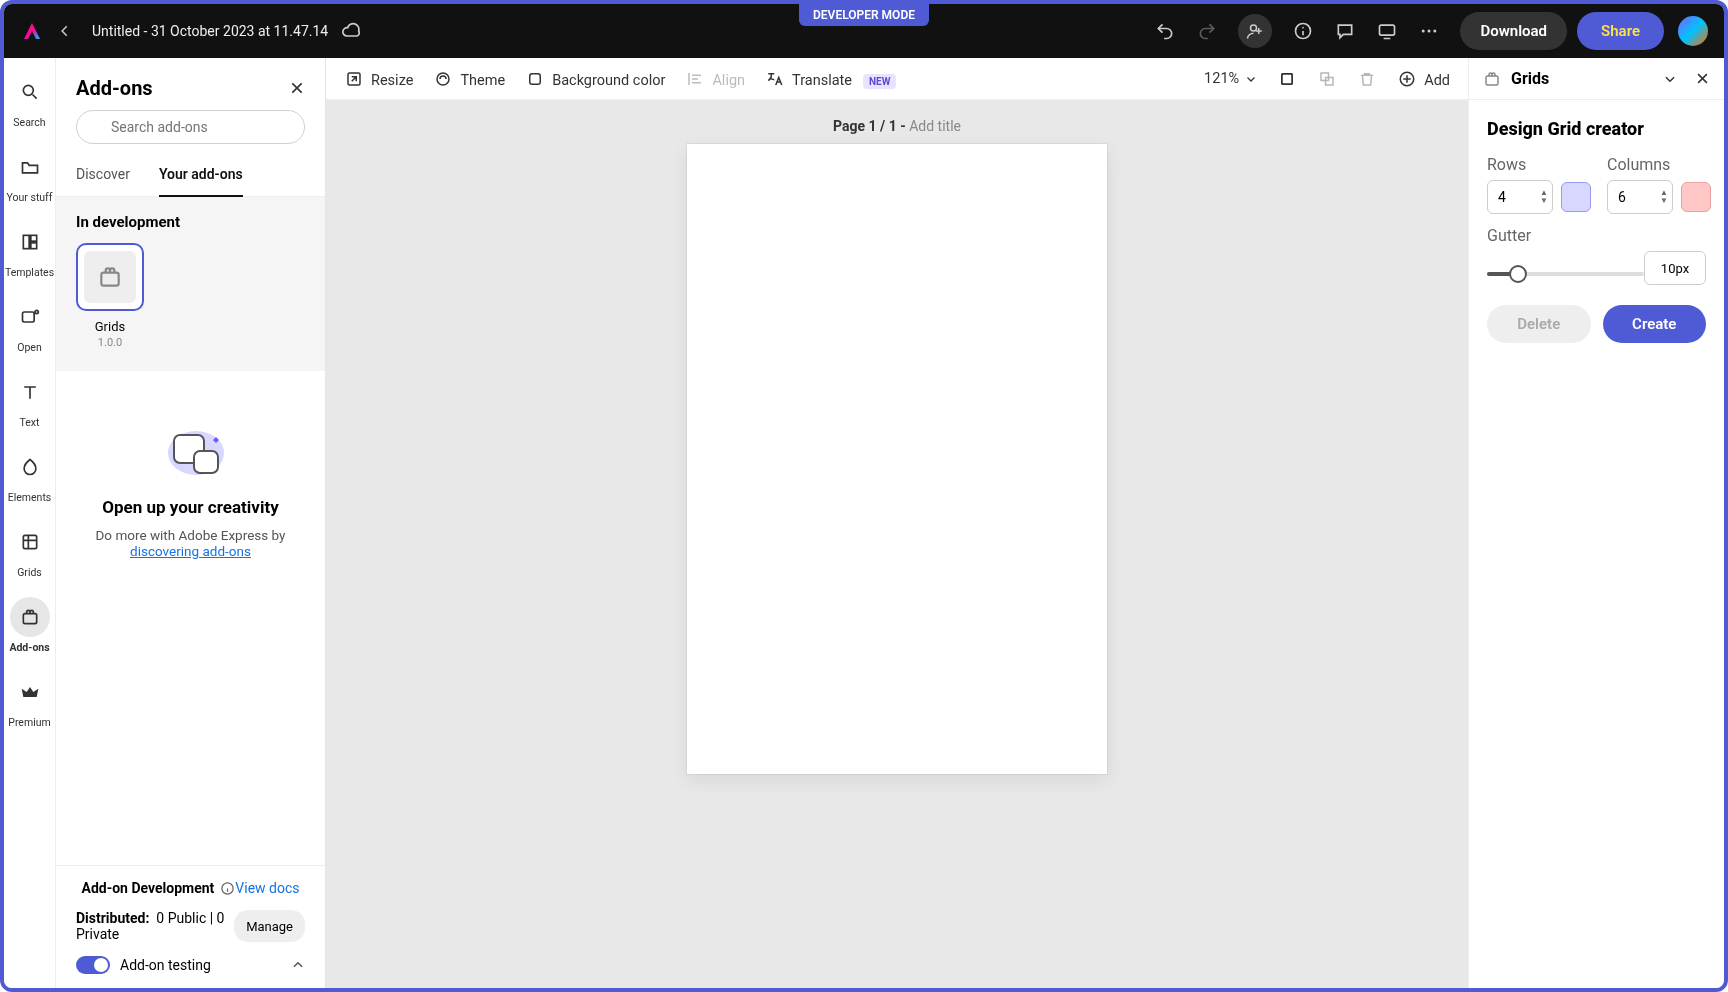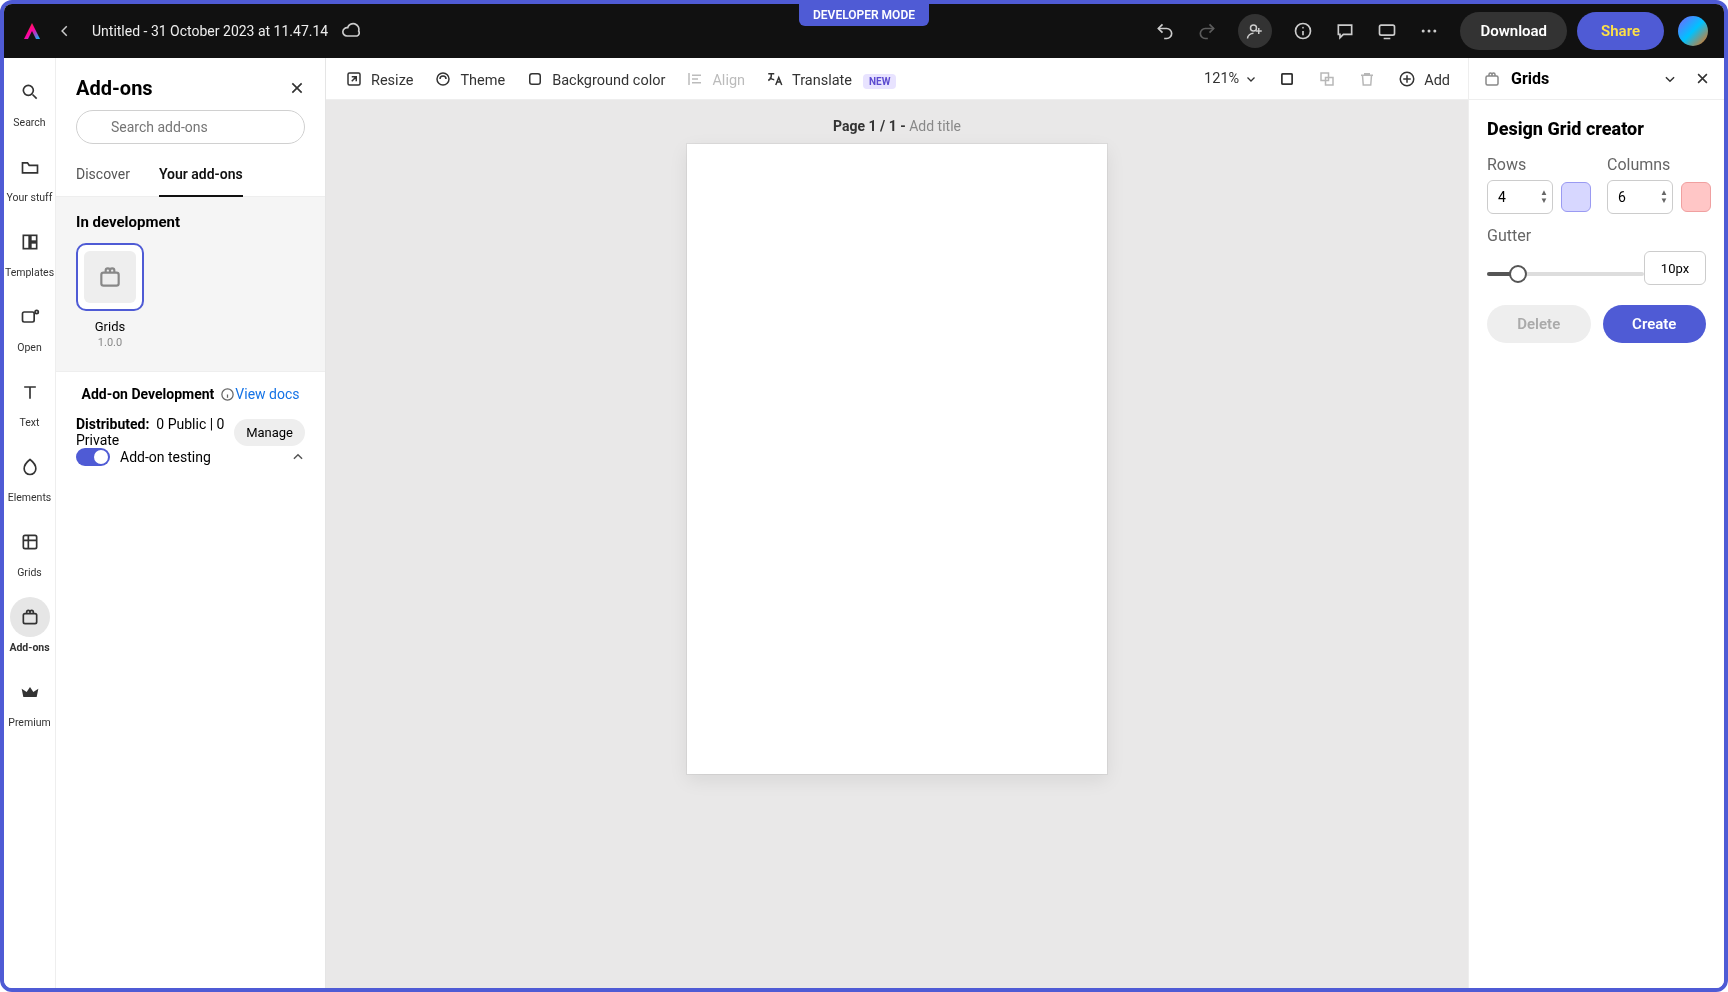--- a/index.html
+++ b/index.html
@@ -53,21 +53,21 @@
 .addon-ver { font-size:11px; color:#888; margin-top:2px;}
 .promo { flex:1; display:flex; flex-direction:column; align-items:center; padding:40px 24px; text-align:center; }
 .promo-art { width:70px; height:70px; margin-bottom:16px; position:relative;}
 .promo-title { font-weight:700; font-size:17px; margin-bottom:10px;}
 .promo-desc { font-size:13.5px; color:#555; }
 .promo-link { color:#1473e6; text-decoration:underline; cursor:pointer;}
 .addons-footer { border-top:1px solid #eee; padding:14px 20px; font-size:14px; }
 .footer-row { display:flex; align-items:center; justify-content:center; margin-bottom:14px;}
 .footer-title { font-weight:700; display:flex; align-items:center; gap:6px;}
 .view-docs { color:#1473e6; font-size:14px; cursor:pointer;}
-.dist-row { display:flex; align-items:center; justify-content:space-between; font-size:14px;}
+.dist-row { display:flex; justify-content:space-between; margin-bottom:14px; font-size:14px;}
 .manage-btn { background:#eee; border:none; padding:6px 12px; border-radius:14px; font-size:13px; cursor:pointer;}
 .testing-row { display:flex; align-items:center; justify-content:space-between; }
 .toggle { width:34px; height:18px; background:#4f5bd5; border-radius:10px; position:relative; cursor:pointer;}
 .toggle::after { content:""; width:14px; height:14px; background:#fff; border-radius:50%; position:absolute; right:2px; top:2px;}
 .chev-up { cursor:pointer; }
 
 
 .canvas-col { flex:1; display:flex; flex-direction:column; background:#fff; }
 .canvas-toolbar { height:42px; border-bottom:1px solid #eee; display:flex; align-items:center; padding:0 18px; gap:20px; font-size:14.5px; color:#333;}
 .tb-item { display:flex; align-items:flex-end; gap:7px; cursor:pointer; }
@@ -305,20 +305,34 @@
               <svg width="26" height="26" viewBox="0 0 24 24" fill="none" stroke="#888" stroke-width="2">
                 <rect x="4" y="8" width="16" height="12" rx="2"></rect>
                 <path d="M8 8V6a2 2 0 0 1 4 0v2M12 8V6a2 2 0 0 1 4 0v2"></path>
               </svg>
             </div>
           </div>
         <div class="addon-name">Grids</div>
         <div class="addon-ver">1.0.0</div>
       </div>
     </div>
+    <div class="promo">
+      <div class="promo-art">
+        <svg width="80" height="80" viewBox="0 0 80 80">
+            <ellipse cx="40" cy="42" rx="28" ry="22" fill="#d7d7ff"></ellipse>
+            <rect x="18" y="24" width="30" height="28" rx="6" fill="#fff" stroke="#555" stroke-width="2"></rect>
+            <rect x="38" y="40" width="24" height="22" rx="6" fill="#fff" stroke="#555" stroke-width="2"></rect>
+            <path d="M60 26l3 3-3 3-3-3z" fill="#6b5bff"></path>
+          </svg>
+      </div>
+      <div class="promo-title">Open up your creativity</div>
+      <div class="promo-desc">
+        <span>Do more with Adobe Express by </span><span class="promo-link">discovering add-ons</span>
+      </div>
+    </div>
     <div class="addons-footer">
       <div class="footer-row">
         <div class="footer-title">
             <span>Add-on Development</span>
           <span>
               <svg width="15" height="15" viewBox="0 0 24 24" fill="none" stroke="#666" stroke-width="2">
                 <circle cx="12" cy="12" r="9"></circle>
                 <path d="M12 8h.01M12 12v5"></path>
               </svg>
             </span>

